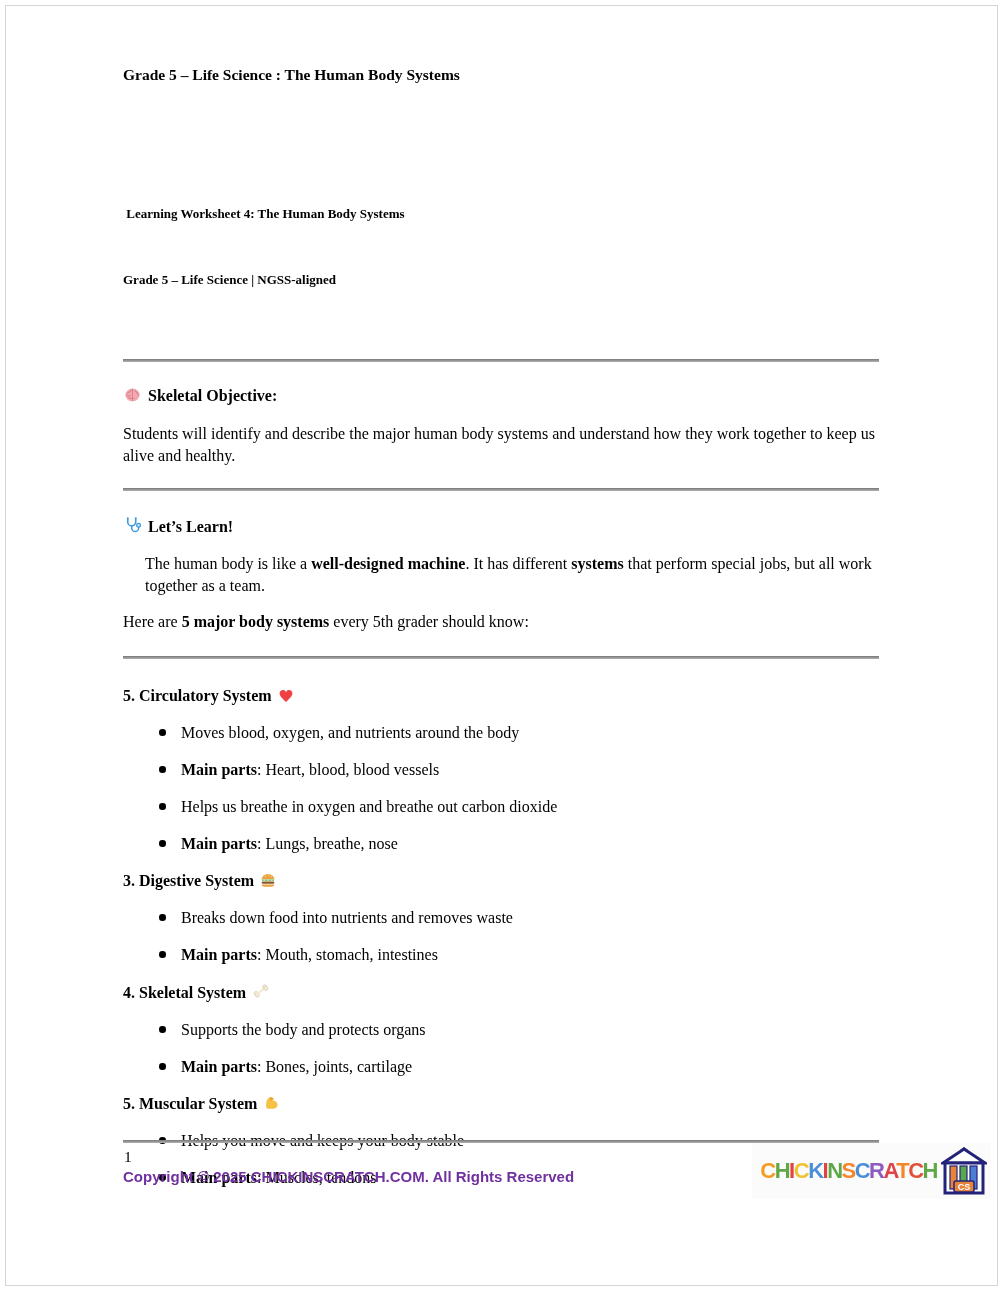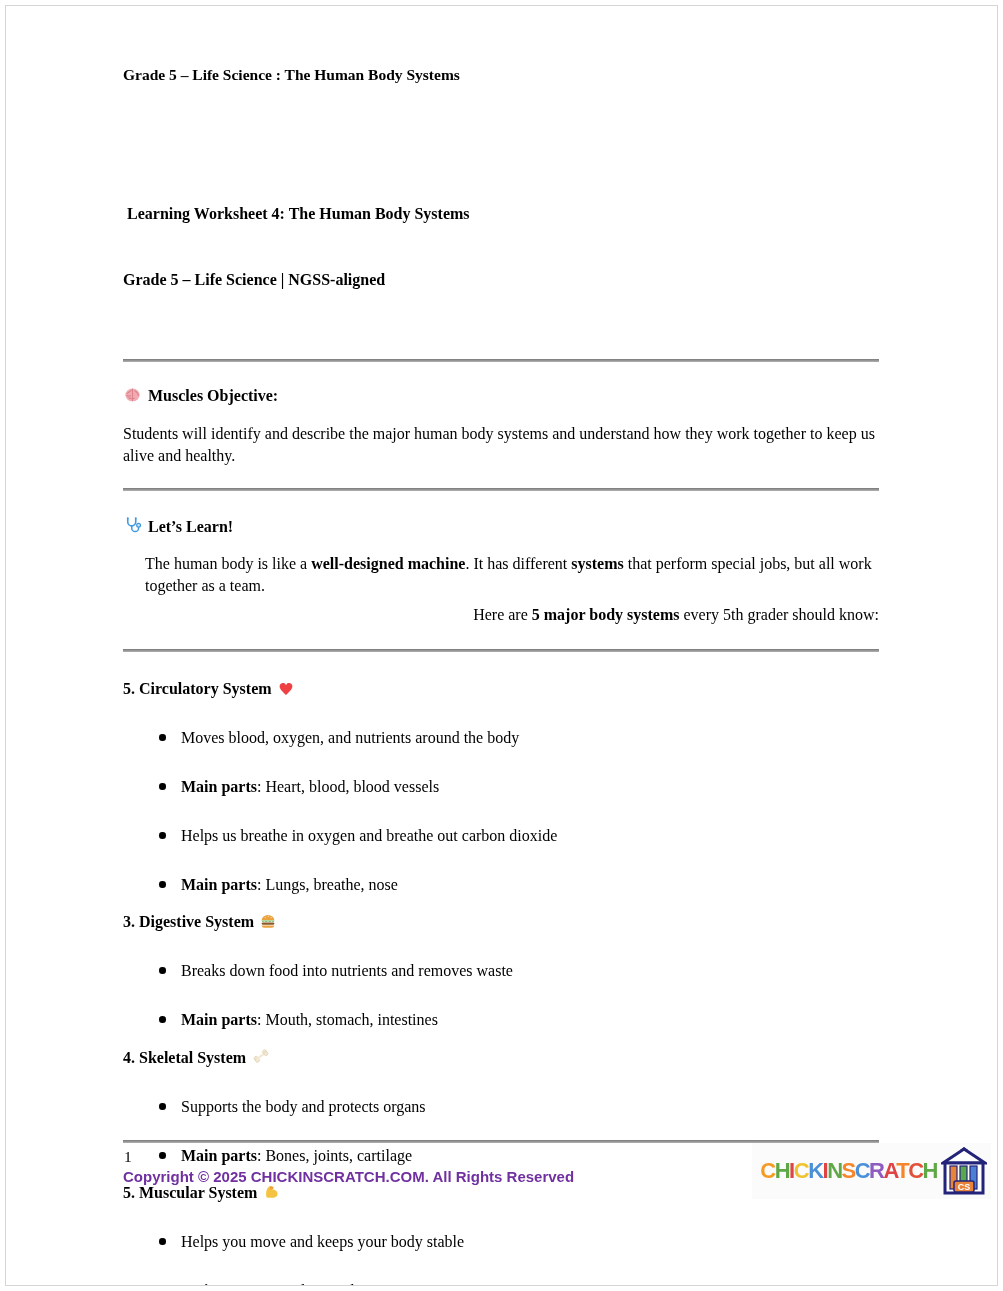--- a/index.html
+++ b/index.html
@@ -2,44 +2,44 @@
 <html><head>
 <meta charset="utf-8">
 <style>
   * { box-sizing: border-box; margin: 0; padding: 0; }
   html, body { width: 1003px; height: 1291px; background: #fff; }
   body { position: relative; font-family: "Liberation Serif", serif; color: #000; }
   .page { position: absolute; inset: 5px; border: 1px solid #d5d5d5; background: #fff; overflow: hidden; }
   .content { position: absolute; left: 117px; top: 0; width: 756px; }
 
   .doc-header { margin-top: 59px; font-size: 15.5px; font-weight: bold; line-height: 20px; }
-  .ws-title { margin-top: 74px; font-size: 16px; font-weight: bold; line-height: 22px; white-space: pre-wrap; }
+  .ws-title { margin-top: 74px; font-size: 13px; font-weight: bold; line-height: 22px; white-space: pre-wrap; }
 
   .rule { border: none; height: 3px; background: linear-gradient(#787878, #b2b2b2); }
   .rule-1 { margin-top: 24px; }
   .rule-2 { margin-top: 22px; }
   .rule-3 { margin-top: 23px; }
 
   .section-head { font-size: 16px; font-weight: bold; line-height: 21px; }
   .obj-head { margin-top: 23px; }
   .learn-head { margin-top: 25px; }
   .para { font-size: 16px; line-height: 21.5px; }
   .obj-body { margin-top: 17px; }
   .intro-para { margin-top: 16px; margin-left: 22px; }
-  .know-para { margin-top: 8px; text-align: right; }
+  .know-para { margin-top: 15px; }
   .b { font-weight: bold; }
 
   .h-icon { display: inline-block; vertical-align: -3px; margin-left: 5px; }
   .h-icon svg { display: block; }
 
   .system-head { margin-top: 26px; font-size: 16px; font-weight: bold; line-height: 21px; }
   .system-head.first { margin-top: 26px; }
   .system-head.next { margin-top: 16px; }
   ul.sys-list { list-style: none; }
-  ul.sys-list li { position: relative; margin-top: 28px; padding-left: 58px; font-size: 16px; line-height: 21px; }
+  ul.sys-list li { position: relative; margin-top: 16px; padding-left: 58px; font-size: 16px; line-height: 21px; }
   ul.sys-list li::before { content: ""; position: absolute; left: 36px; top: 7.5px; width: 6.5px; height: 6.5px; border-radius: 50%; background: #000; }
 
   .footer { position: absolute; left: 117px; top: 1134px; width: 756px; }
   .footer-row { position: relative; height: 60px; }
   .page-num { position: absolute; left: 1px; top: 5px; font-size: 15.5px; }
   .copyright { position: absolute; left: 0; right: 0; top: 25px; text-align: left;
                font-family: "Liberation Sans", sans-serif; font-weight: bold; font-size: 15px; }
 
   .logo { position: absolute; right: 6px; top: 1137px; display: flex; align-items: center;
           background: #fbfbfb; padding: 3px 4px 3px 8px; }
@@ -59,21 +59,21 @@
       <div> Learning Worksheet 4: The Human Body Systems</div>
       <div>Grade 5 – Life Science | NGSS-aligned</div>
     </div>
 
     <hr class="rule rule-1">
 
     <div class="section-head obj-head">
       <span class="h-icon" style="margin-left:0;margin-right:6px;"><svg width="19" height="19" viewBox="0 0 20 20">
             <ellipse cx="10" cy="10.5" rx="7.5" ry="6.7" fill="#f2aab0"></ellipse>
             <path d="M4.5 9 C6 6.5,7.5 7.5,8.8 5.5 M10 4.3 V16.6 M12.5 6 c2 1 3 2.2 3.8 5 M6 13.5 c2.5 1.2 4.5 1 6 .5 M4 11 c1.5.8 3 .6 4 .2" stroke="#d9838e" stroke-width="1.1" fill="none" stroke-linecap="round"></path>
-          </svg></span><span>Muscles Objective:</span>
+          </svg></span><span>Skeletal Objective:</span>
     </div>
 
     <p class="para obj-body">Students will identify and describe the major human body systems and understand how they work together to keep us alive and healthy.</p>
 
     <hr class="rule rule-2">
 
     <div class="section-head learn-head">
       <span class="h-icon" style="margin-left:0;margin-right:6px;"><svg width="19" height="19" viewBox="0 0 20 20" fill="none">
             <path d="M5 2.6 v3.6 a4.2 4.2 0 0 0 8.4 0 V2.6" stroke="#3f9ae0" stroke-width="1.7" stroke-linecap="round"></path>
             <path d="M9.2 10.8 v2 a3.6 3.6 0 0 0 7.2 0 v-1" stroke="#3f9ae0" stroke-width="1.6" stroke-linecap="round"></path>

